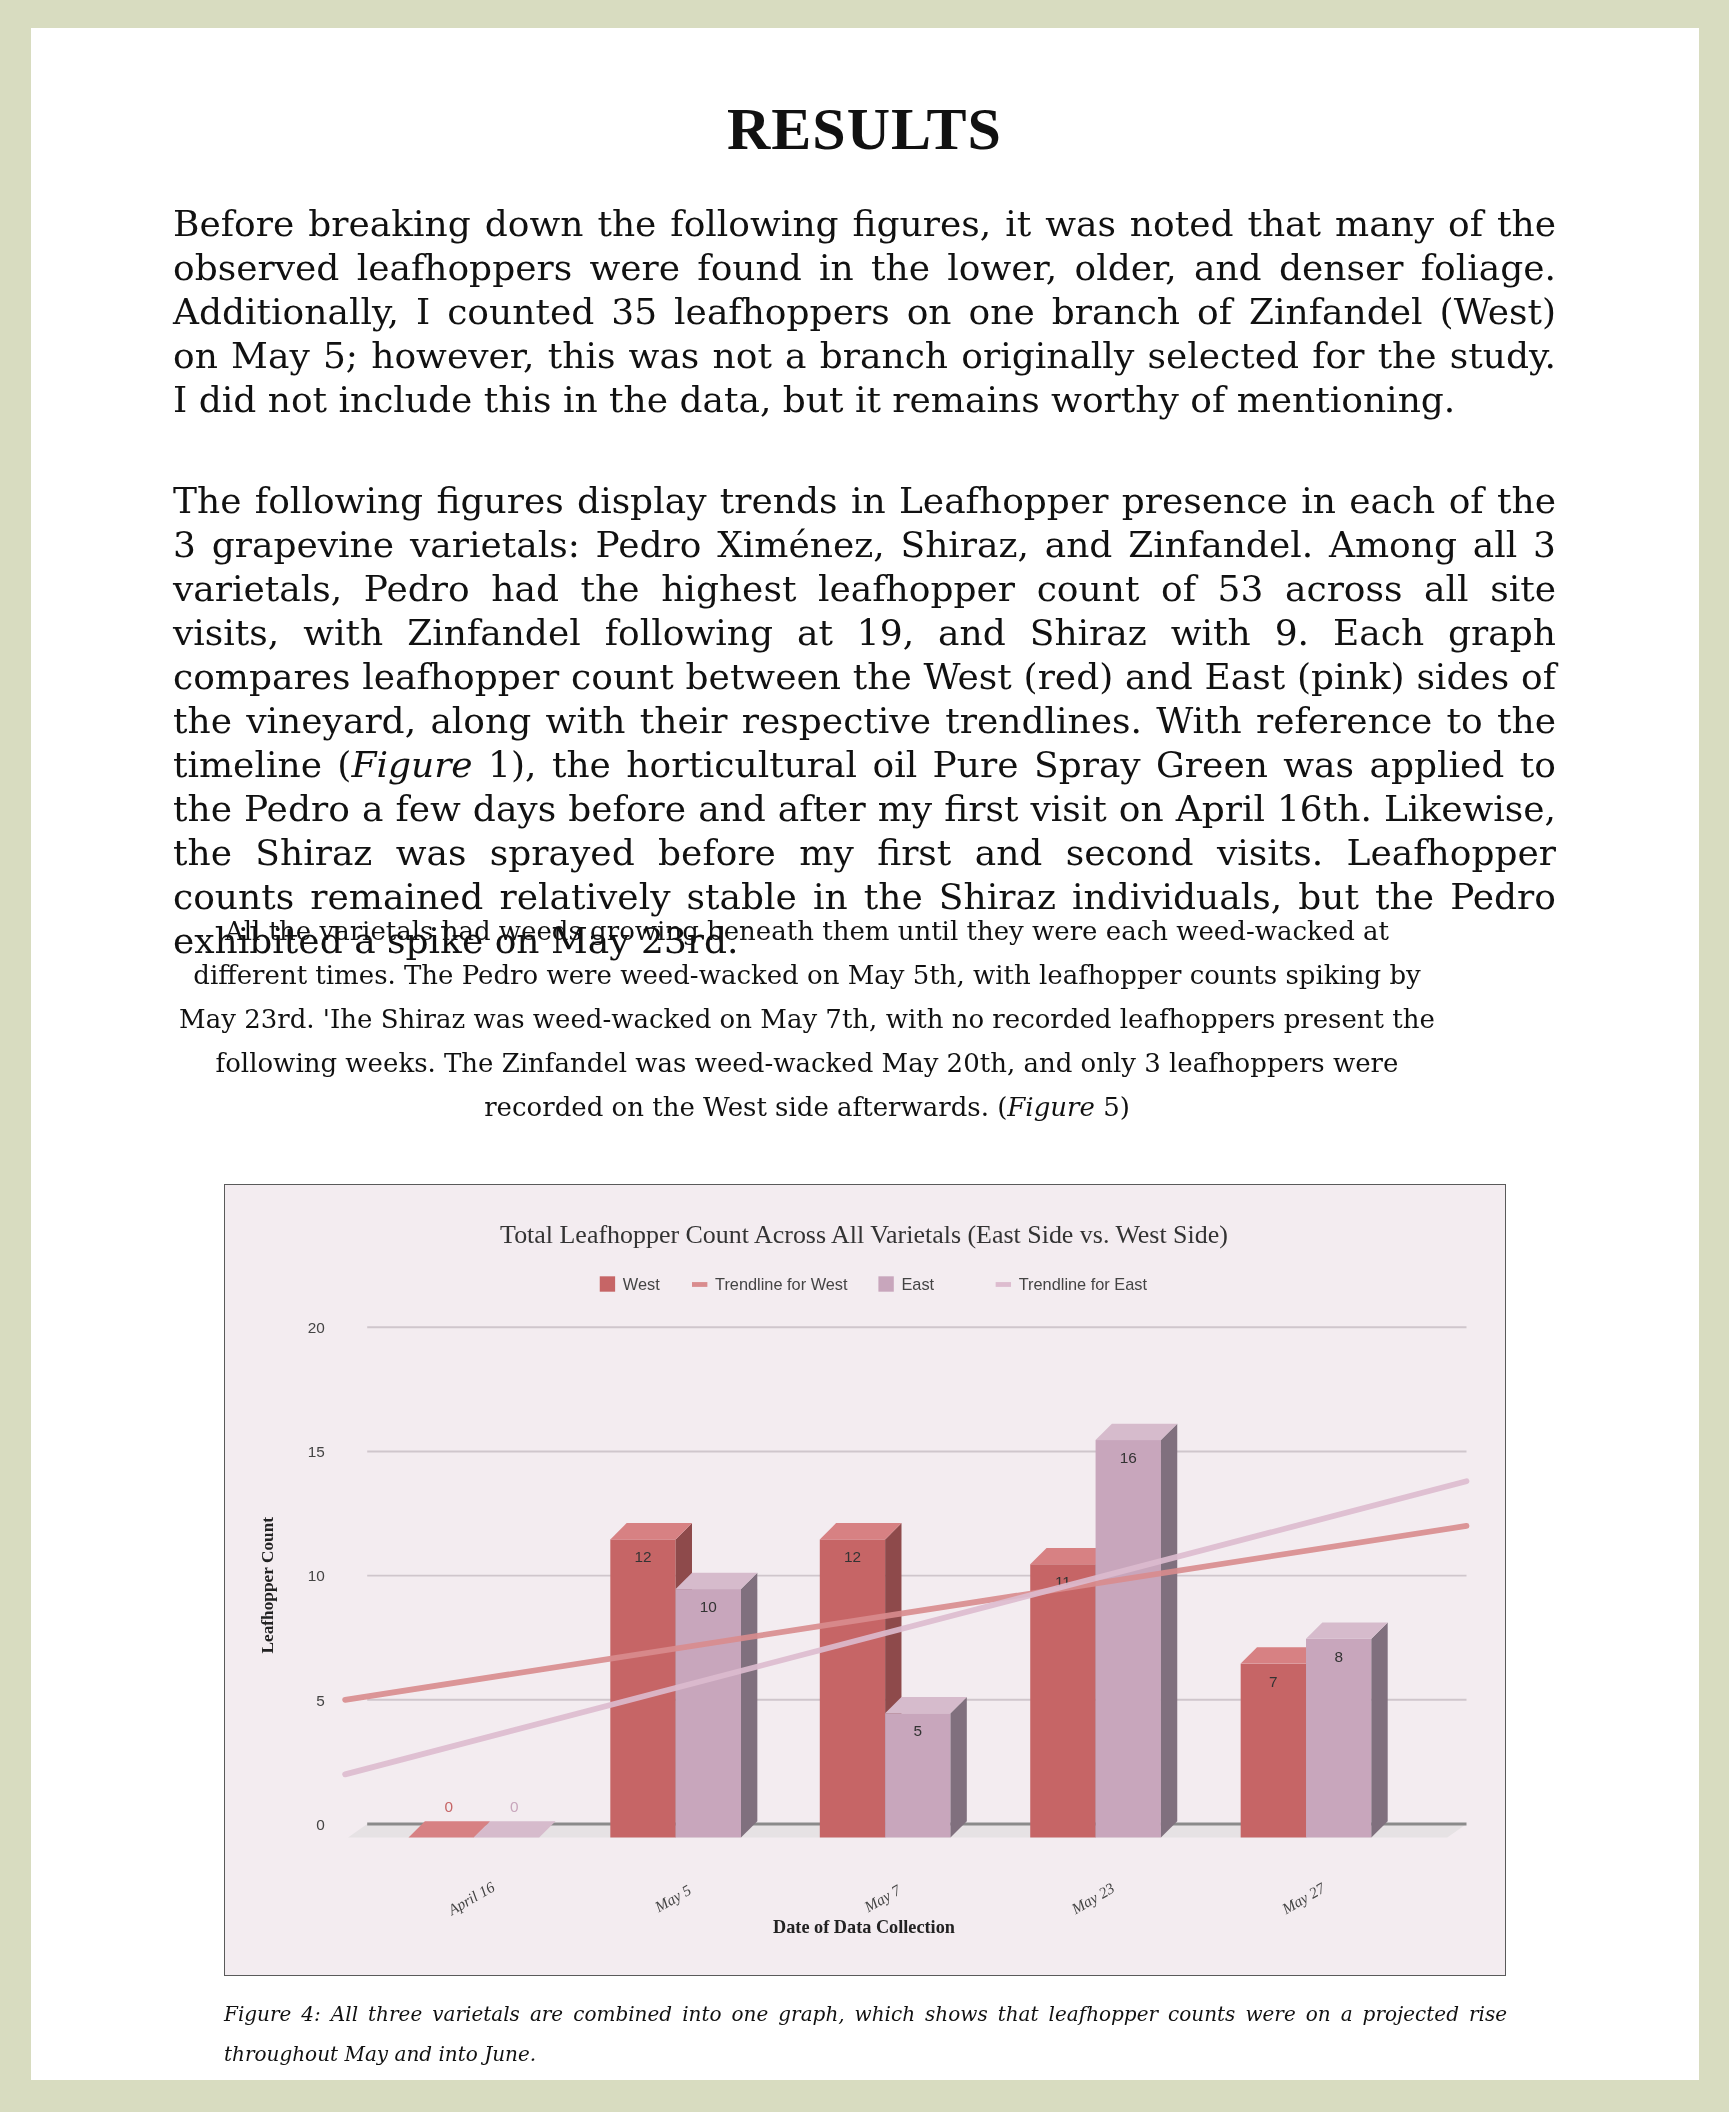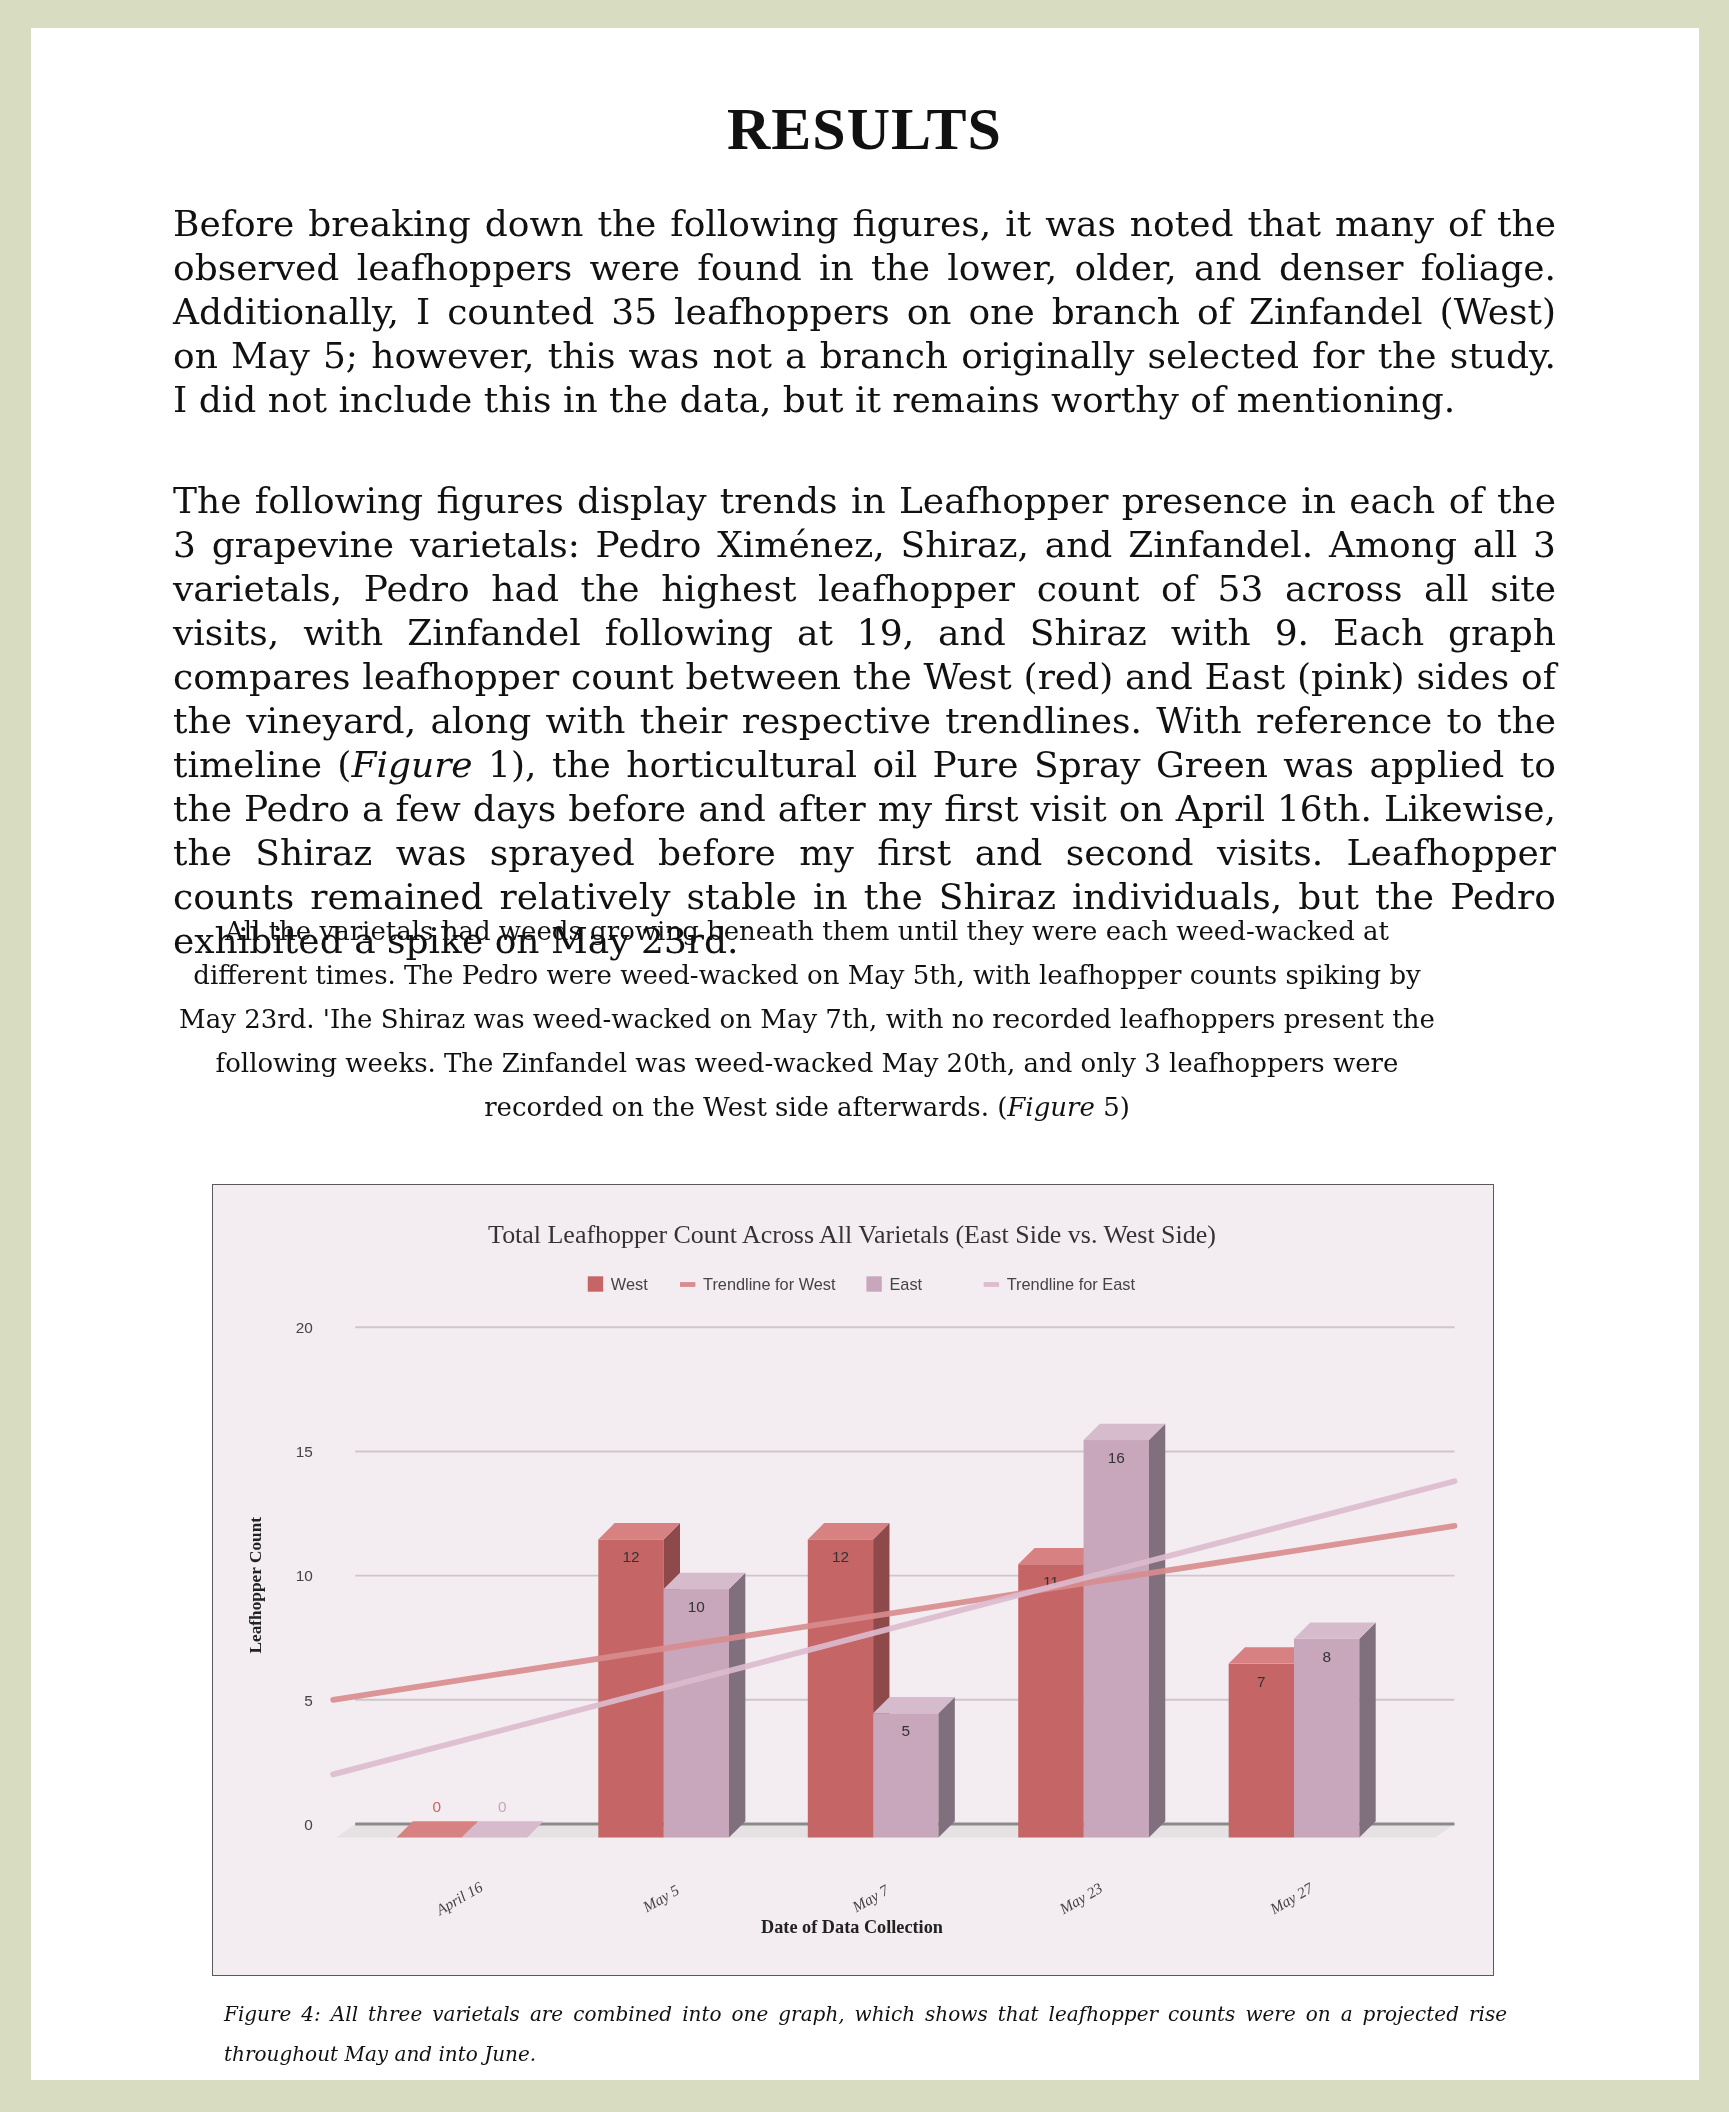--- a/index.html
+++ b/index.html
@@ -26,21 +26,21 @@
     font-family:"DejaVu Serif", serif;
     font-size:36px; line-height:44px; color:#111;
     text-align:justify;
     margin:0;
   }
   .para em { font-style:italic; }
   .p1 { top:202px; }
   .p2 { top:479px; }
   .p3 { top:909px; width:1268px; text-align:center; font-size:26px; line-height:44px; }
   .chart-frame {
-    position:absolute; left:212px; top:1184px; width:1282px; height:792px;
+    position:absolute; left:224px; top:1184px; width:1282px; height:792px;
     background:#F3ECF0;
     border:1.9px solid #5A5A5A;
     box-sizing:border-box;
   }
   .chart-svg { position:absolute; left:0; top:0; }
   .caption {
     position:absolute; left:224px; top:1994px; width:1283px;
     font-family:"DejaVu Serif", serif; font-style:italic;
     font-size:20px; line-height:40px; color:#111;
     text-align:justify;

